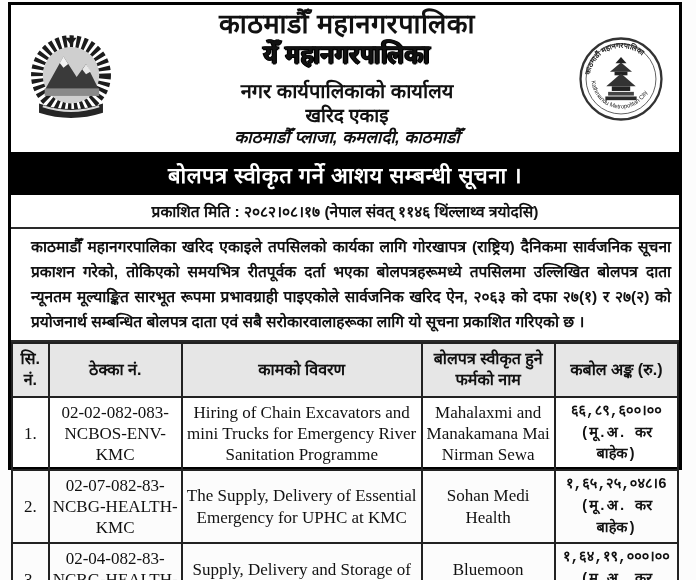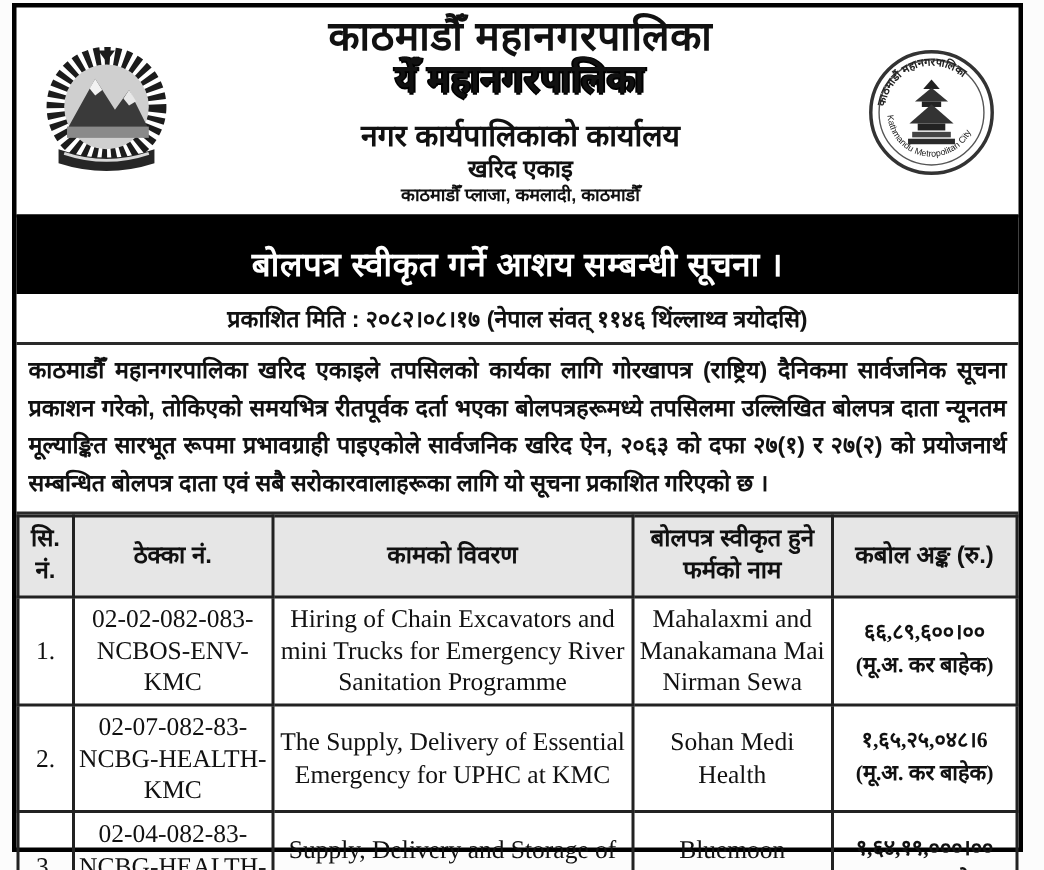--- a/index.html
+++ b/index.html
@@ -3,75 +3,75 @@
 <meta charset="utf-8">
 <style>
   html,body{margin:0;padding:0;}
   body{
     width:696px;height:580px;position:relative;overflow:hidden;
     background:#fcfcfc;
     font-family:"Liberation Sans","DejaVu Sans",sans-serif;
     color:#111;
   }
   .sheet{
-    position:absolute;left:8px;top:2px;width:674px;height:566px;
+    position:absolute;left:8px;top:2px;width:674px;height:468px;
     border:3px solid #000;background:#fff;
     display:flex;flex-direction:column;box-sizing:border-box;
     z-index:1;
   }
   
   .header{
     display:grid;grid-template-columns:108px 1fr 104px;
     align-items:center;padding:4px 6px 2px 6px;
   }
   .logo{display:flex;align-items:center;justify-content:center;}
   .titles{text-align:center;line-height:1.12;}
   .t-org{font-size:27px;font-weight:bold;letter-spacing:.5px;}
   .t-script{
     font-size:24px;font-weight:bold;font-family:"Liberation Serif","DejaVu Serif",serif;
     letter-spacing:1px;transform:scaleY(1.08);
     text-shadow:1.3px 0 0 #000,-1.3px 0 0 #000,0 1px 0 #000;
     margin:2px 0 3px 0;
   }
   .t-office{font-size:20px;font-weight:bold;margin-top:12px;}
-  .t-unit{font-size:16px;font-weight:bold;margin-top:2px;}
-  .t-addr{font-size:12px;font-weight:bold;margin-top:2px;padding-bottom:3px;}
+  .t-unit{font-size:19px;font-weight:bold;margin-top:2px;}
+  .t-addr{font-size:17px;font-weight:bold;margin-top:2px;padding-bottom:3px;font-style:italic;}
   
   .banner{
     background:#000;color:#fff;text-align:center;
-    font-size:22px;font-weight:bold;padding:15px 0 6px 0;
+    font-size:22px;font-weight:bold;padding:5px 0 6px 0;
     border-top:2px solid #000;letter-spacing:.5px;
   }
   
   .dateline{
     text-align:center;font-weight:bold;font-size:15.5px;
     padding:5px 0 5px 0;border-bottom:2px solid #2a2a2a;
   }
   
   .para{
-    padding:5px 8px 6px 8px;font-size:15.5px;font-weight:600;
+    padding:5px 8px 6px 20px;font-size:15.5px;font-weight:600;
     text-align:justify;line-height:1.62;border-bottom:2px solid #2a2a2a;
     position:relative;z-index:2;
   }
   
   table{border-collapse:collapse;width:100%;table-layout:fixed;position:relative;z-index:2;}
   th,td{border:2px solid #222;box-sizing:border-box;}
   th{
     background:rgba(228,228,228,.92);font-size:16px;font-weight:bold;
     padding:5px 2px;white-space:pre-line;line-height:1.3;
   }
   td{
     text-align:center;vertical-align:middle;padding:3px 3px;
     font-family:"Liberation Serif","DejaVu Serif",serif;
     font-size:17px;line-height:1.25;
   }
   td.sn{font-size:17px;}
   td.contract,td.firm{white-space:pre-line;margin-top:48px;}
   td.amount{
-    font-family:Liberation Serif, serif;
+    font-family:Liberation Mono, monospace;
     font-size:14.5px;font-weight:600;line-height:1.5;
   }
   col.c-sn{width:5.5%;}col.c-no{width:20%;}col.c-desc{width:36%;}
   col.c-firm{width:20%;}col.c-amt{width:18.5%;}
   
   .watermark{
     position:absolute;left:180px;top:293px;width:350px;height:40px;
     display:flex;gap:34px;align-items:center;
     filter:blur(3px);opacity:.55;z-index:1;pointer-events:none;
   }

